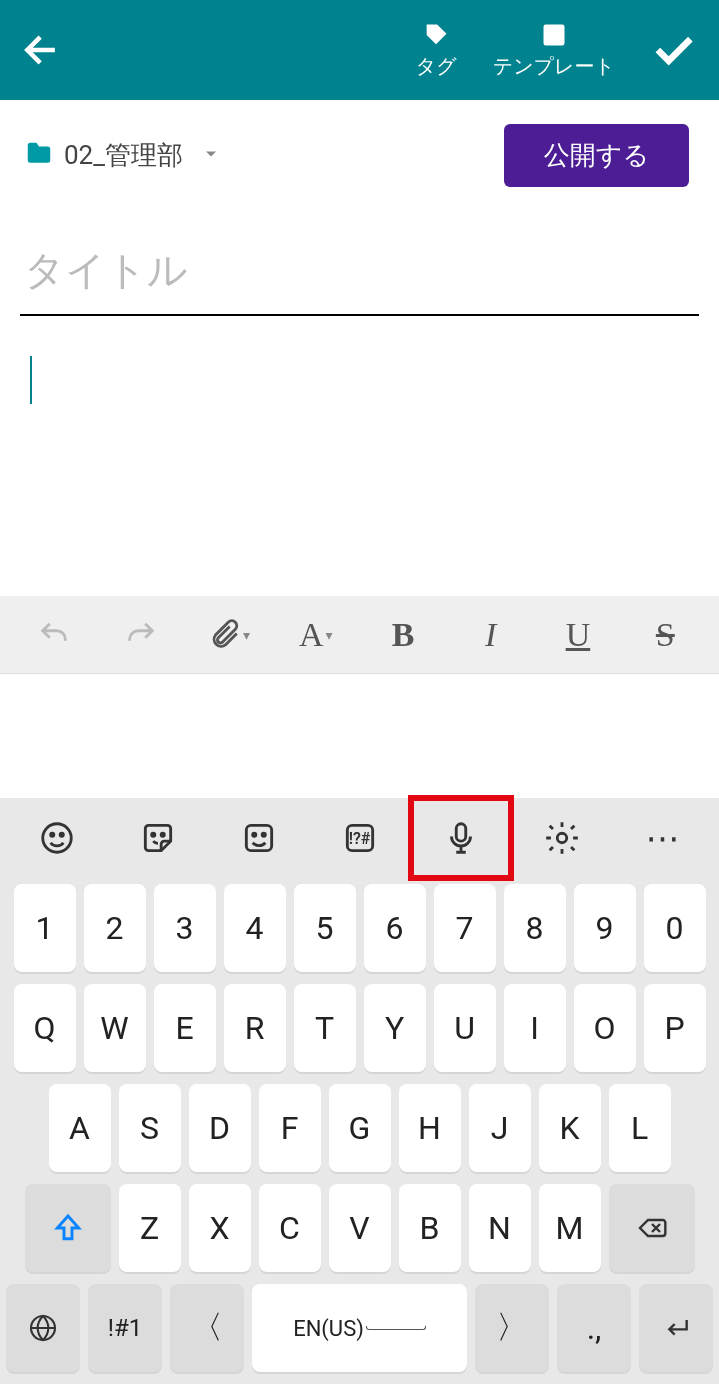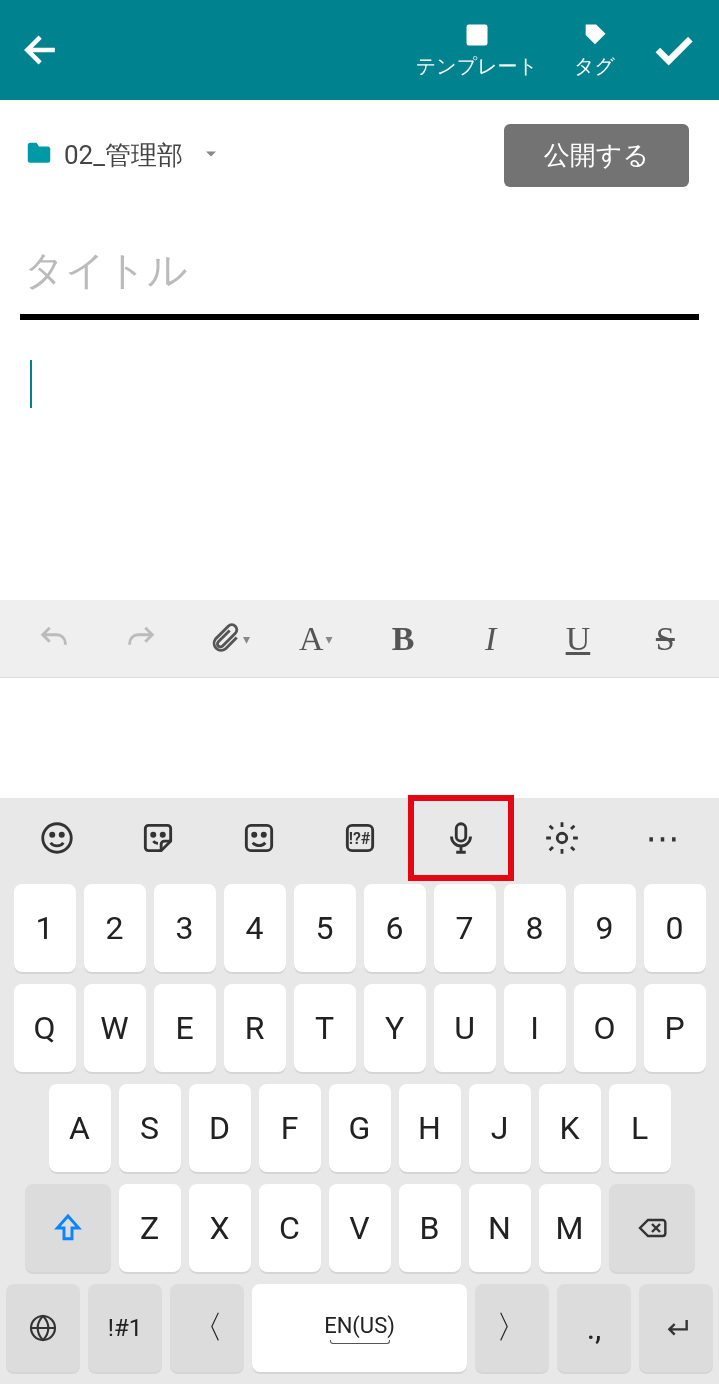--- a/index.html
+++ b/index.html
@@ -36,31 +36,31 @@
     display: flex; align-items: center;
     padding: 24px 30px 10px 24px;
     gap: 10px;
   }
   .folder-row .folder-icon svg { width: 30px; height: 30px; }
   .folder-row .folder-name { font-size: 26px; color: #444; }
   .folder-row .caret { margin-left: 8px; }
   .folder-row .caret svg { width: 20px; height: 20px; fill: #888; }
   .folder-row .spacer { flex: 1; }
   .publish-btn {
-    background: #737373; color: #fff;
+    background: #4c1d95; color: #fff;
     border: none; border-radius: 6px;
     font-size: 26px;
     padding: 14px 40px;
   }
 
   
   .title-wrap { padding: 40px 20px 0 20px; }
   .title-input {
     width: 100%; border: none;
-    border-bottom: 6px solid #000000;
+    border-bottom: 2px solid #000000;
     font-size: 40px; color: #333;
     padding: 10px 4px 20px 4px;
     outline: none;
   }
   .title-input::placeholder { color: #bbb; }
 
   
   .body-area {
     padding: 40px 30px;
     height: 280px;
@@ -121,47 +121,47 @@
     display: flex; align-items: center; justify-content: center;
     font-size: 32px; color: #222;
     height: 88px;
   }
   .key.num, .key.alpha { width: 62px; }
   .krow.r2 { padding: 0 34px; }
   .key.fn { background: #dcdcdc; }
   .key.shift { width: 86px; }
   .key.bksp { width: 86px; }
   .key.globe, .key.sym, .key.ang, .key.dot, .key.enter { width: 74px; }
-  .key.space { flex: 1; font-size: 22px; flex-direction: column; gap: 2px; }
+  .key.space { flex: 1; font-size: 22px; flex-direction: row; gap: 2px; }
   .key.space .bar { width: 60px; height: 4px; border: 1px solid #555; border-top: none; border-radius: 0 0 3px 3px; }
   .key svg { width: 32px; height: 32px; }
   .shift svg path { stroke: #0a84ff; fill: none; stroke-width: 2.2; }
   .sym { font-size: 24px; }
 </style>
 </head>
 <body>
 
 <div class="appbar">
   <div class="back">
     <svg viewBox="0 0 24 24" fill="none" stroke="#fff" stroke-width="2.5">
         <path d="M19 12H5M11 5l-7 7 7 7"></path>
       </svg>
   </div>
   <div class="spacer"></div>
   <div class="act">
     <svg viewBox="0 0 24 24" fill="#fff">
-        <path d="M5 3h14a2 2 0 012 2v14a2 2 0 01-2 2H5a2 2 0 01-2-2V5a2 2 0 012-2zm2 5h10v2H7V8zm0 4h10v2H7v-2z"></path>
-      </svg>
-    <span>テンプレート</span>
+        <path d="M21 11l-8-8H4v9l8 8 9-9zM7 7a1.5 1.5 0 100-3 1.5 1.5 0 000 3z"></path>
+      </svg>
+    <span>タグ</span>
   </div>
   <div class="act">
     <svg viewBox="0 0 24 24" fill="#fff">
-        <path d="M21 11l-8-8H4v9l8 8 9-9zM7 7a1.5 1.5 0 100-3 1.5 1.5 0 000 3z"></path>
-      </svg>
-    <span>タグ</span>
+        <path d="M5 3h14a2 2 0 012 2v14a2 2 0 01-2 2H5a2 2 0 01-2-2V5a2 2 0 012-2zm2 5h10v2H7V8zm0 4h10v2H7v-2z"></path>
+      </svg>
+    <span>テンプレート</span>
   </div>
   <div class="check">
     <svg viewBox="0 0 24 24" fill="none" stroke="#fff" stroke-width="3">
         <path d="M5 12l5 5L20 7"></path>
       </svg>
   </div>
 </div>
 
 <div class="folder-row">
   <span class="folder-icon">

